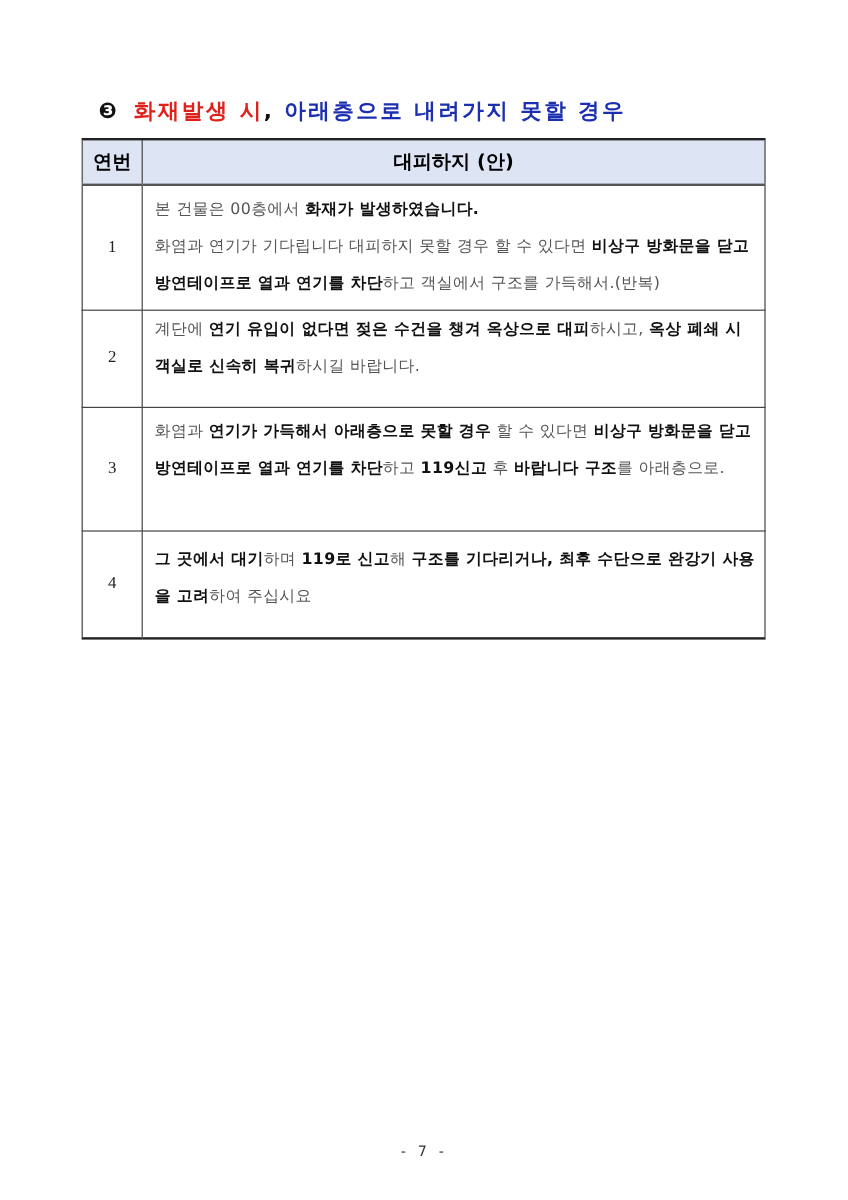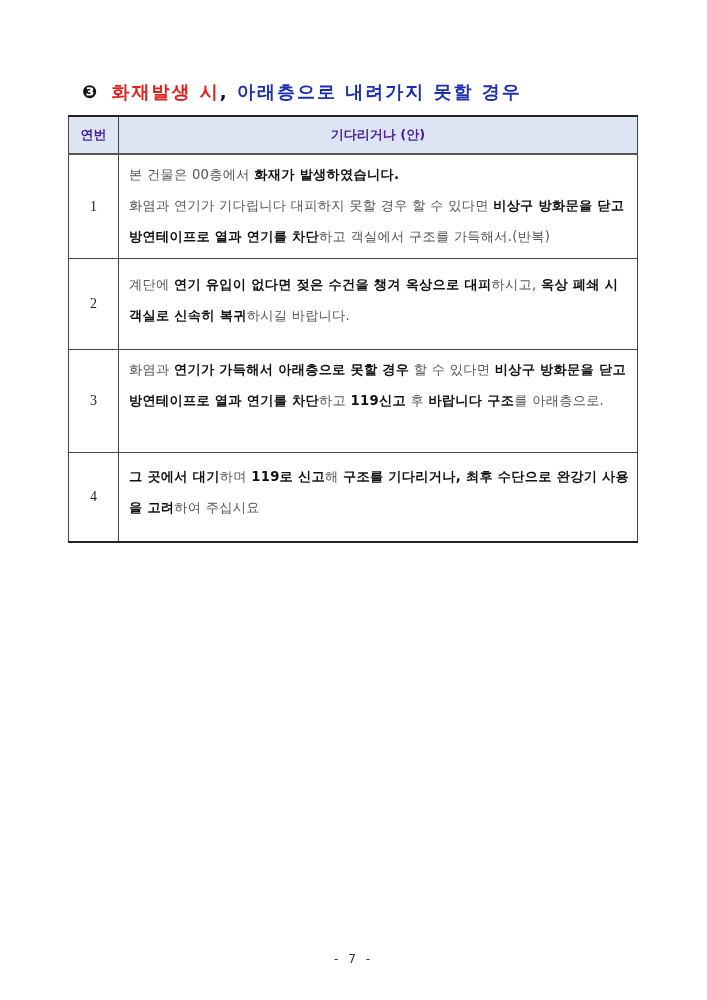--- a/index.html
+++ b/index.html
@@ -11,22 +11,22 @@
   .section-title .num { color: #111; margin-right: 4px; }
   .section-title .red { color: #e0201b; }
   .section-title .comma { color: #111; }
   .section-title .blue { color: #1c2fb0; }
 
   table.broadcast { position: absolute; left: 68px; top: 115px; width: 570px;
                     border-collapse: collapse; table-layout: fixed; }
   table.broadcast col.c1 { width: 50px; }
   table.broadcast th, table.broadcast td { border: 1px solid #444; }
   table.broadcast thead tr { border-top: 2px solid #222; }
-  table.broadcast thead th { background: #dde5f5; height: 34px; font-size: 13px; font-weight: bold;
-                             color: #4c1d95; border-bottom: 2px solid #555; }
+  table.broadcast thead th { background: #dde5f5; height: 34px; font-size: 16px; font-weight: bold;
+                             color: #000000; border-bottom: 2px solid #555; }
   table.broadcast tbody tr:last-child td { border-bottom: 2px solid #222; }
   td.num-cell { text-align: center; font-family: "Liberation Serif", "DejaVu Serif", serif;
                 font-size: 14px; color: #222; vertical-align: middle; }
   td.text-cell { padding: 4px 8px 6px 10px; font-size: 13.2px; line-height: 31px; color: #555;
                  vertical-align: top; letter-spacing: 0.3px; }
   td.text-cell b { color: #111; font-weight: bold; }
   .row1 td { height: 92px; margin-left: 28px; }
   .row2 td { height: 74px; }
   .row3 td { height: 92px; }
   .row4 td { height: 74px; }
@@ -44,31 +44,31 @@
 </div>
 
 <table class="broadcast">
   <colgroup>
       <col class="c1">
       <col>
     </colgroup>
   <thead>
     <tr>
       <th>연번</th>
-      <th>기다리거나 (안)</th>
+      <th>대피하지 (안)</th>
     </tr>
   </thead>
   <tbody>
     <tr class="row1">
       <td class="num-cell">1</td>
       <td class="text-cell"><span>본 건물은 00층에서 </span><b>화재가 발생하였습니다.</b><br><span>화염과 연기가 기다립니다 대피하지 못할 경우 할 수 있다면 </span><b>비상구 방화문을 닫고 방연테이프로 열과 연기를 차단</b><span>하고 객실에서 구조를 가득해서.(반복)</span></td>
     </tr>
     <tr class="row2">
       <td class="num-cell">2</td>
-      <td class="text-cell" style="padding-top:10px"><span>계단에 </span><b>연기 유입이 없다면 젖은 수건을 챙겨 옥상으로 대피</b><span>하시고, </span><b>옥상 폐쇄 시 객실로 신속히 복귀</b><span>하시길 바랍니다.</span></td>
+      <td class="text-cell" style="padding-top:0"><span>계단에 </span><b>연기 유입이 없다면 젖은 수건을 챙겨 옥상으로 대피</b><span>하시고, </span><b>옥상 폐쇄 시 객실로 신속히 복귀</b><span>하시길 바랍니다.</span></td>
     </tr>
     <tr class="row3">
       <td class="num-cell">3</td>
       <td class="text-cell"><span>화염과 </span><b>연기가 가득해서 아래층으로 못할 경우</b><span> 할 수 있다면 </span><b>비상구 방화문을 닫고 방연테이프로 열과 연기를 차단</b><span>하고 </span><b>119신고</b><span> 후 </span><b>바랍니다 구조</b><span>를 아래층으로.</span></td>
     </tr>
     <tr class="row4">
       <td class="num-cell">4</td>
       <td class="text-cell" style="padding-top:8px"><b>그 곳에서 대기</b><span>하며 </span><b>119로 신고</b><span>해 </span><b>구조를 기다리거나, 최후 수단으로 완강기 사용을 고려</b><span>하여 주십시요</span></td>
     </tr>
   </tbody>

